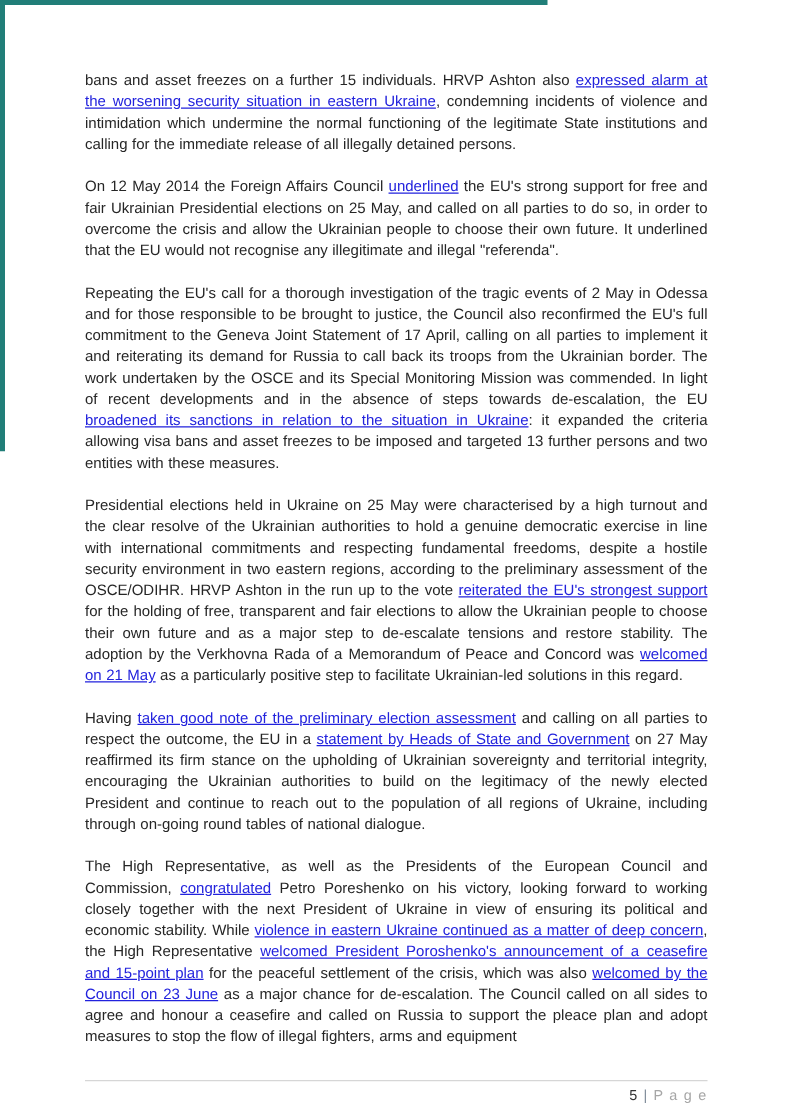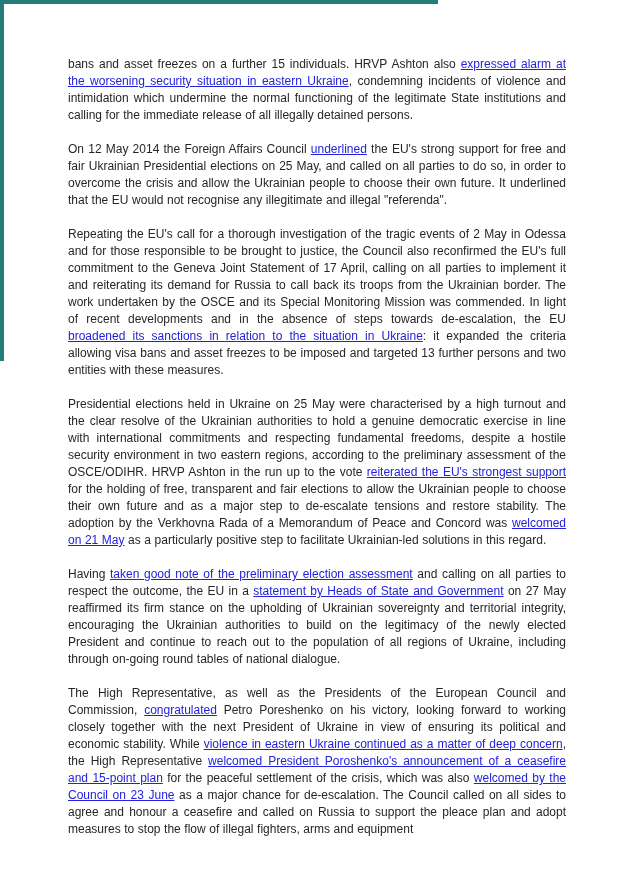--- a/index.html
+++ b/index.html
@@ -89,13 +89,19 @@
 
   <div class="content">
       <p class="doc-para"><span>bans and asset freezes on a further 15 individuals. HRVP Ashton also </span><a class="doc-link">expressed alarm at the worsening security situation in eastern Ukraine</a><span>, condemning incidents of violence and intimidation which undermine the normal functioning of the legitimate State institutions and calling for the immediate release of all illegally detained persons.</span></p>
       <p class="doc-para"><span>On 12 May 2014 the Foreign Affairs Council </span><a class="doc-link">underlined</a><span> the EU's strong support for free and fair Ukrainian Presidential elections on 25 May, and called on all parties to do so, in order to overcome the crisis and allow the Ukrainian people to choose their own future. It underlined that the EU would not recognise any illegitimate and illegal "referenda".</span></p>
       <p class="doc-para"><span>Repeating the EU's call for a thorough investigation of the tragic events of 2 May in Odessa and for those responsible to be brought to justice, the Council also reconfirmed the EU's full commitment to the Geneva Joint Statement of 17 April, calling on all parties to implement it and reiterating its demand for Russia to call back its troops from the Ukrainian border. The work undertaken by the OSCE and its Special Monitoring Mission was commended. In light of recent developments and in the absence of steps towards de-escalation, the EU </span><a class="doc-link">broadened its sanctions in relation to the situation in Ukraine</a><span>: it expanded the criteria allowing visa bans and asset freezes to be imposed and targeted 13 further persons and two entities with these measures.</span></p>
       <p class="doc-para"><span>Presidential elections held in Ukraine on 25 May were characterised by a high turnout and the clear resolve of the Ukrainian authorities to hold a genuine democratic exercise in line with international commitments and respecting fundamental freedoms, despite a hostile security environment in two eastern regions, according to the preliminary assessment of the OSCE/ODIHR. HRVP Ashton in the run up to the vote </span><a class="doc-link">reiterated the EU's strongest support</a><span> for the holding of free, transparent and fair elections to allow the Ukrainian people to choose their own future and as a major step to de-escalate tensions and restore stability. The adoption by the Verkhovna Rada of a Memorandum of Peace and Concord was </span><a class="doc-link">welcomed on 21 May</a><span> as a particularly positive step to facilitate Ukrainian-led solutions in this regard.</span></p>
       <p class="doc-para"><span>Having </span><a class="doc-link">taken good note of the preliminary election assessment</a><span> and calling on all parties to respect the outcome, the EU in a </span><a class="doc-link">statement by Heads of State and Government</a><span> on 27 May reaffirmed its firm stance on the upholding of Ukrainian sovereignty and territorial integrity, encouraging the Ukrainian authorities to build on the legitimacy of the newly elected President and continue to reach out to the population of all regions of Ukraine, including through on-going round tables of national dialogue.</span></p>
       <p class="doc-para"><span>The High Representative, as well as the Presidents of the European Council and Commission, </span><a class="doc-link">congratulated</a><span> Petro Poreshenko on his victory, looking forward to working closely together with the next President of Ukraine in view of ensuring its political and economic stability. While </span><a class="doc-link">violence in eastern Ukraine continued as a matter of deep concern</a><span>, the High Representative </span><a class="doc-link">welcomed President Poroshenko's announcement of a ceasefire and 15-point plan</a><span> for the peaceful settlement of the crisis, which was also </span><a class="doc-link">welcomed by the Council on 23 June</a><span> as a major chance for de-escalation. The Council called on all sides to agree and honour a ceasefire and called on Russia to support the pleace plan and adopt measures to stop the flow of illegal fighters, arms and equipment</span></p>
     </div>
 
+  <div class="footer">
+    <div class="footer-rule"></div>
+    <div class="footer-text">
+      <span class="page-num">5</span><span class="page-sep">|</span><span class="page-word">P a g e</span>
+    </div>
+  </div>
 </div>
 
 </body></html>

